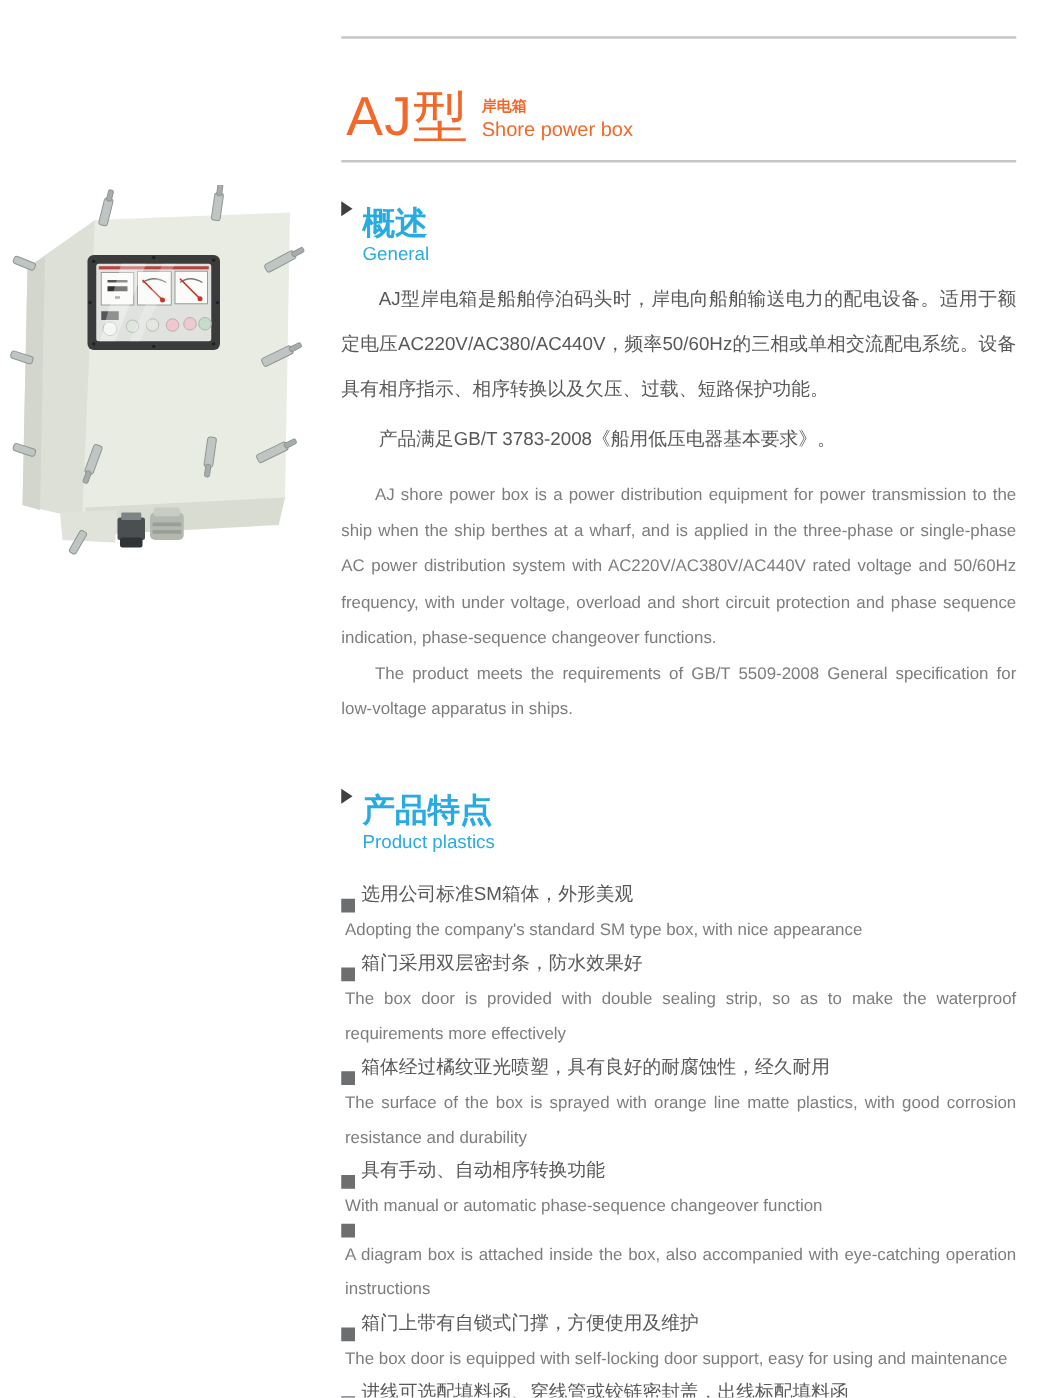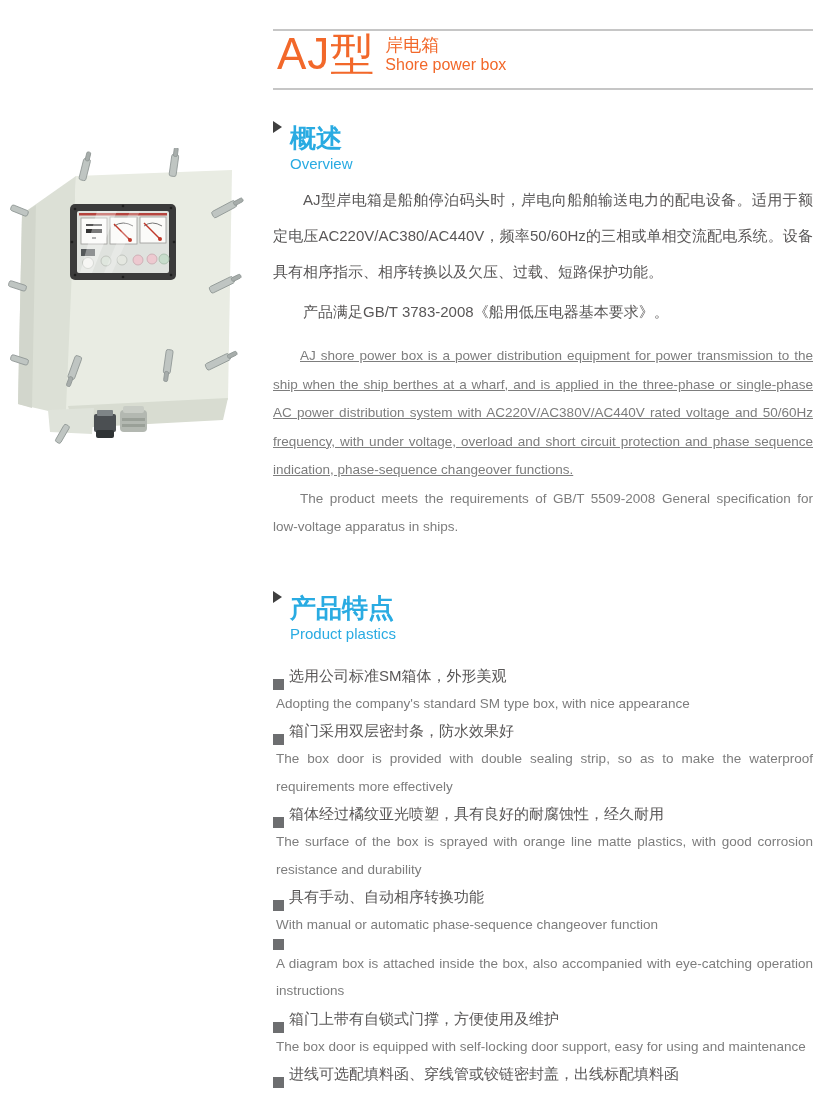--- a/index.html
+++ b/index.html
@@ -13,46 +13,46 @@
   *{margin:0;padding:0;box-sizing:border-box;}
   html,body{background:#ffffff;}
   body{
     width:830px;height:1118px;position:relative;overflow:hidden;
     font-family:"Liberation Sans","DejaVu Sans",sans-serif;
   }
   .photo-wrap{position:absolute;left:2px;top:148px;width:265px;height:320px;}
   .right-col{position:absolute;left:273px;top:0;width:540px;}
   .rule{height:2px;background:var(--rule);}
   .rule-top{margin-top:29px;}
-  .title-block{display:flex;align-items:flex-end;padding:13px 0 12px 4px;height:57px;}
+  .title-block{display:flex;align-items:flex-end;padding:13px 0 12px 4px;height:97px;}
   .title-model{
     color:var(--orange);font-size:44px;line-height:44px;font-weight:400;
     letter-spacing:1px;
   }
   .title-sub{margin-left:10px;padding-bottom:2px;}
-  .title-cn{color:var(--orange);font-size:18px;font-weight:normal;line-height:20px;}
+  .title-cn{color:var(--orange);font-size:12px;font-weight:bold;line-height:20px;}
   .title-en{color:var(--orange);font-size:16px;line-height:19px;}
   .sec-head{display:flex;align-items:flex-start;margin-left:-2px;}
   .tri{
     width:0;height:0;margin:9px 8px 0 2px;
     border-left:9px solid #3F3F3F;border-top:6px solid transparent;border-bottom:6px solid transparent;
   }
   .sec-title-cn{color:var(--blue);font-size:26px;font-weight:bold;line-height:30px;margin-top:11px;}
   .sec-title-en{color:var(--blue);font-size:15px;line-height:20px;margin-top:1px;}
   .overview-sec{margin-top:22px;}
   .cn-para{
     color:var(--text-dark);font-size:15px;line-height:36px;
     text-align:justify;text-indent:2em;margin-top:4px;
   }
   .cn-para.first{margin-top:8px;}
   .en-para{
     color:var(--text-gray);font-size:13.5px;line-height:28.5px;
     text-align:justify;text-indent:2em;
   }
-  .en-para.first{margin-top:12px;text-decoration:underline;}
+  .en-para.first{margin-top:12px;}
   .features-sec{margin-top:40px;}
   .feature-list{list-style:none;margin-top:18px;}
   .feature-item{margin:0;}
   .feature-cn{
     color:var(--text-dark);font-size:15px;line-height:28px;
     display:flex;align-items:flex-end;
   }
   .sq{
     display:inline-block;width:11px;height:11px;background:var(--bullet);
     margin-right:5px;flex:0 0 auto;
@@ -200,21 +200,21 @@
     </span>
   </div>
 
   <div class="rule"></div>
 
   <section class="overview-sec">
     <div class="sec-head">
       <span class="tri"></span>
       <div>
         <div class="sec-title-cn">概述</div>
-        <div class="sec-title-en">Overview</div>
+        <div class="sec-title-en">General</div>
       </div>
     </div>
     <p class="cn-para first">AJ型岸电箱是船舶停泊码头时，岸电向船舶输送电力的配电设备。适用于额定电压AC220V/AC380/AC440V，频率50/60Hz的三相或单相交流配电系统。设备具有相序指示、相序转换以及欠压、过载、短路保护功能。</p>
     <p class="cn-para">产品满足GB/T 3783-2008《船用低压电器基本要求》。</p>
     <p class="en-para first">AJ shore power box is a power distribution equipment for power transmission to the ship when the ship berthes at a wharf, and is applied in the three-phase or single-phase AC power distribution system with AC220V/AC380V/AC440V rated voltage and 50/60Hz frequency, with under voltage, overload and short circuit protection and phase sequence indication, phase-sequence changeover functions.</p>
     <p class="en-para">The product meets the requirements of GB/T 5509-2008 General specification for low-voltage apparatus in ships.</p>
   </section>
 
   <section class="features-sec">
     <div class="sec-head">

